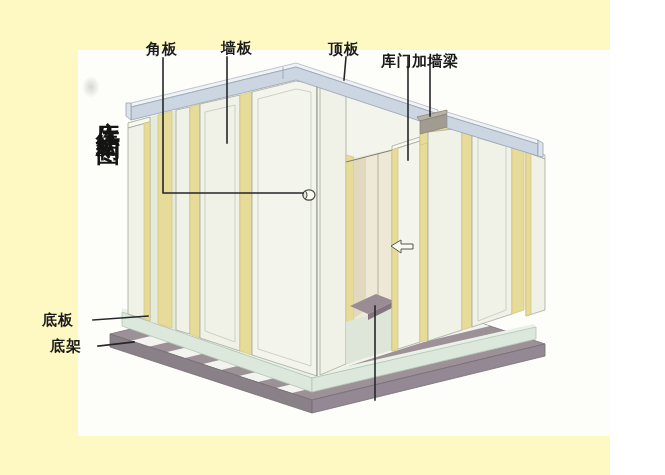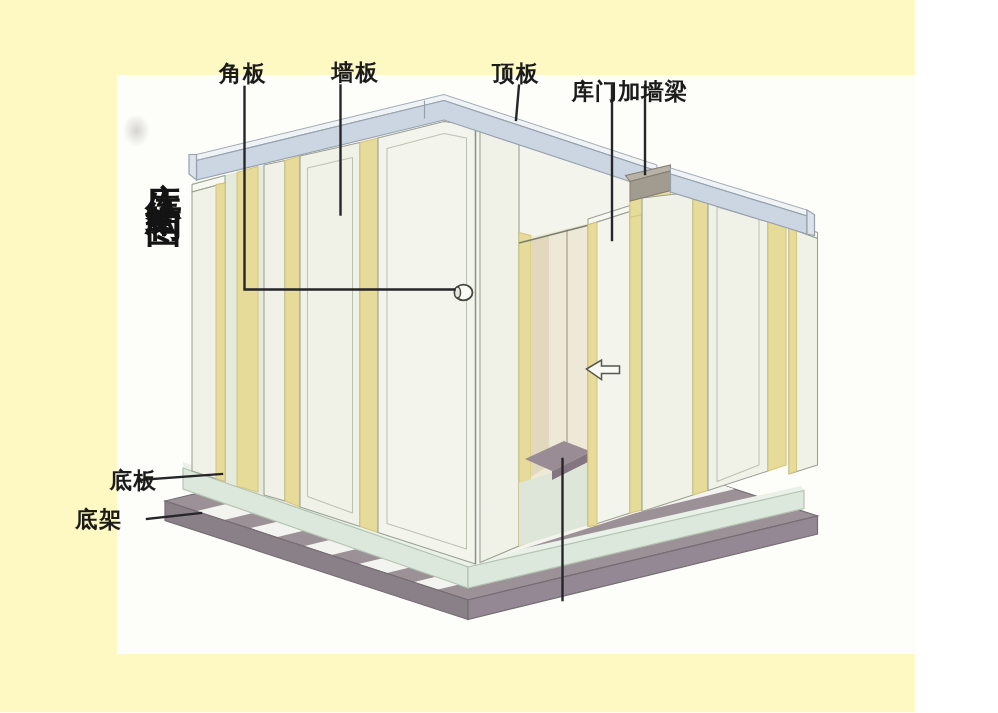--- a/index.html
+++ b/index.html
@@ -159,15 +159,15 @@
       <line x1="375" y1="306" x2="375" y2="400"></line>
     </g>
   </svg>
 
   <div class="vtitle">库体结构图</div>
 
   <div class="lbl" style="left:146px;top:40px;">角板</div>
   <div class="lbl" style="left:209px;top:39px;margin-left:12px;">墙板</div>
   <div class="lbl" style="left:328px;top:40px;text-align:center;">顶板</div>
   <div class="lbl small-space" style="left:381px;top:52px;">库门加墙梁</div>
-  <div class="lbl" style="left:73px;top:311px;">底板</div>
+  <div class="lbl" style="left:42px;top:311px;">底板</div>
   <div class="lbl" style="left:50px;top:337px;">底架</div>
 </div>
 
 </body></html>

